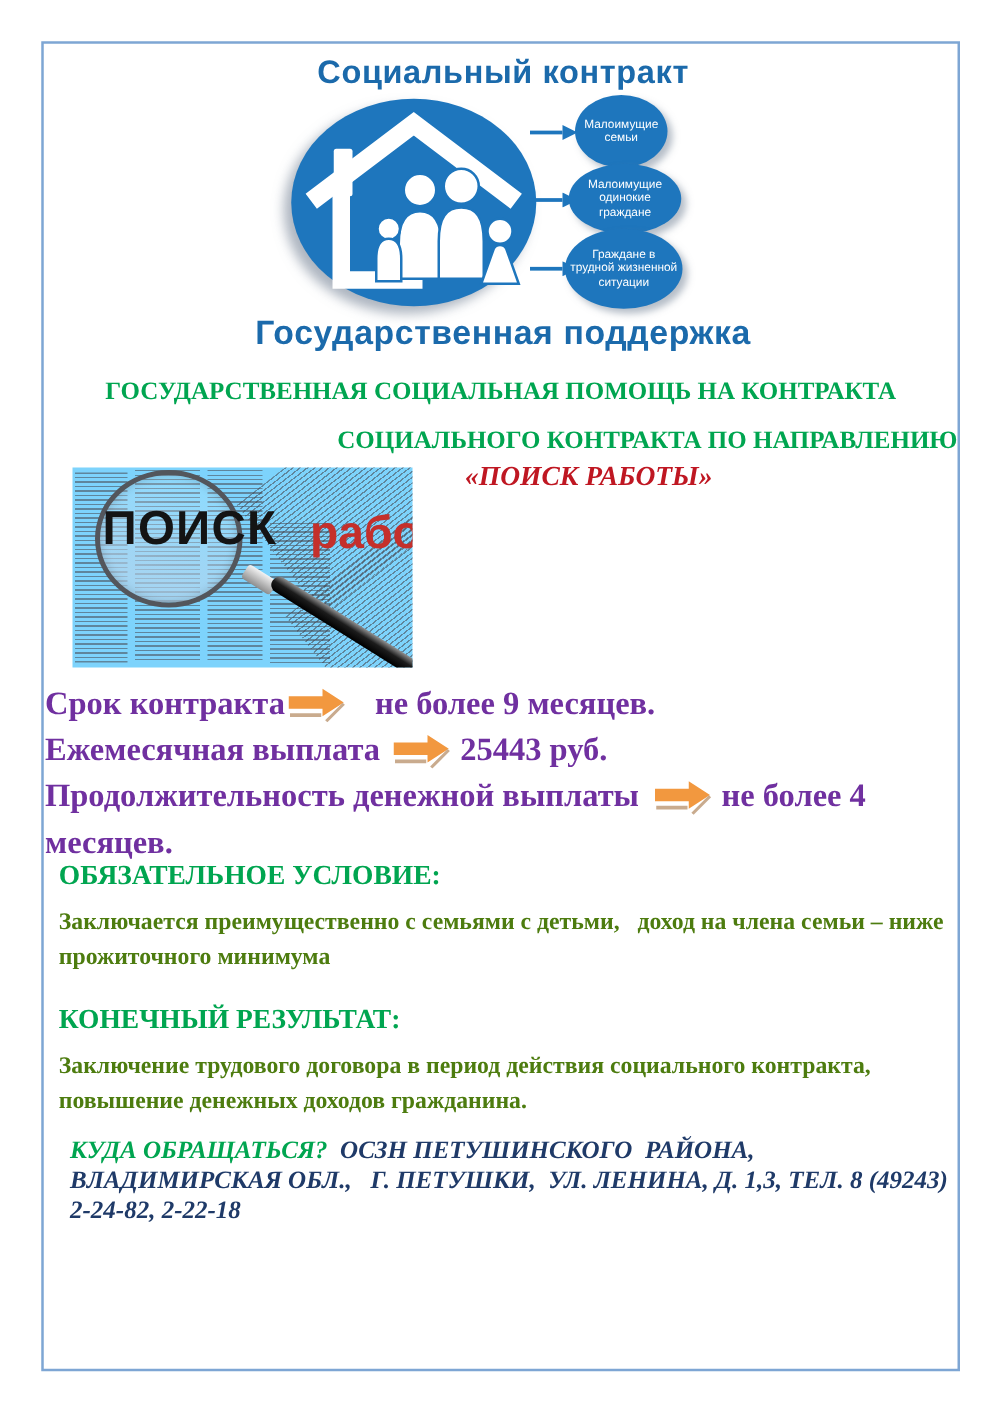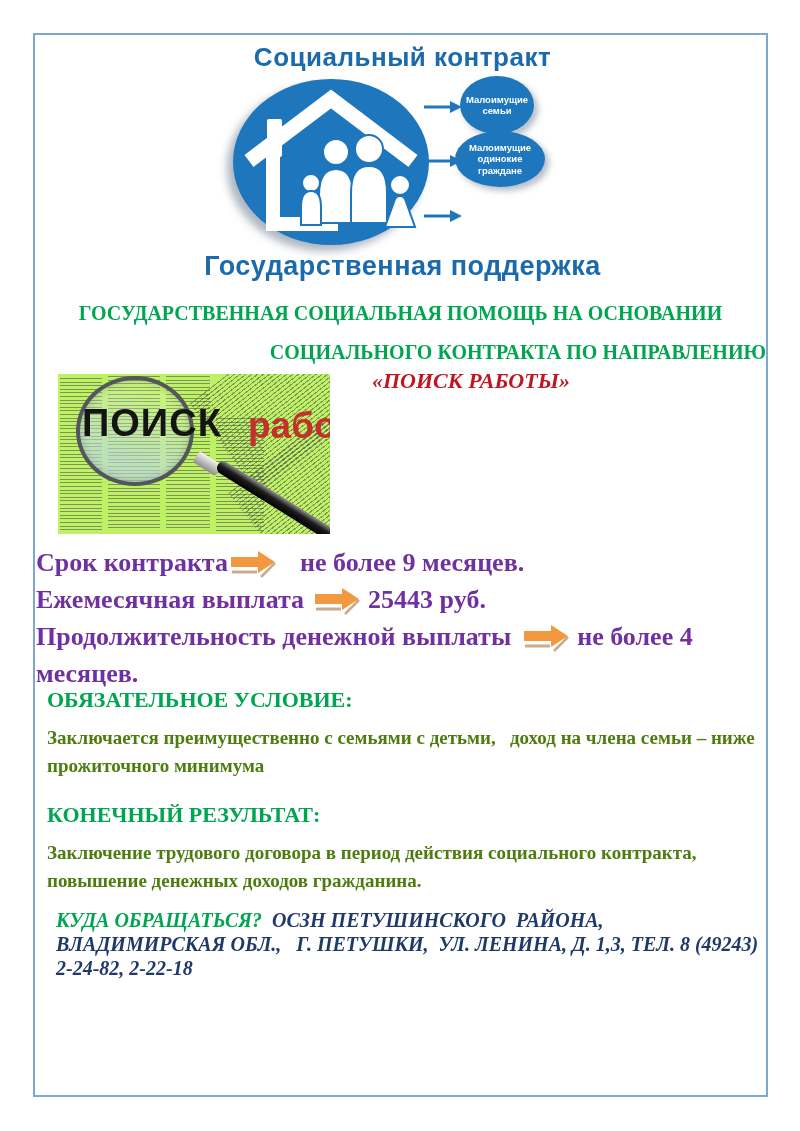--- a/index.html
+++ b/index.html
@@ -13,37 +13,37 @@
             font-family:"Liberation Sans",sans-serif;font-weight:bold;font-size:26px;
             color:#1b6aab;letter-spacing:.5px;}
   .ig-subtitle{position:absolute;left:175px;top:251px;width:455px;text-align:center;
             font-family:"Liberation Sans",sans-serif;font-weight:bold;font-size:27px;
             color:#1b6aab;letter-spacing:.5px;}
   .ig-ellipse{position:absolute;left:233px;top:79px;width:196px;height:166px;border-radius:50%;
             background:#1e76bd;box-shadow:-6px 6px 9px rgba(105,120,140,.55);}
   .ig-circle{position:absolute;border-radius:50%;background:#1e76bd;color:#fff;
             box-shadow:4px 4px 6px rgba(110,125,145,.5);
             display:flex;align-items:center;justify-content:center;text-align:center;
-            font-family:"Liberation Sans",sans-serif;font-weight:bold;font-size:9.5px;
+            font-family:"Liberation Sans",sans-serif;font-weight:normal;font-size:9.5px;
             line-height:1.2;padding:4px;box-sizing:border-box;}
   .igc1{left:460px;top:76px;width:74px;height:58px;}
   .igc2{left:455px;top:131px;width:90px;height:56px;}
   .igc3{left:452px;top:183px;width:94px;height:64px;}
   .ig-arrow{position:absolute;width:38px;height:12px;}
   .iga1{left:424px;top:99px;} .iga2{left:424px;top:153px;} .iga3{left:424px;top:208px;}
 
   
   .gh{position:absolute;left:35px;width:731px;text-align:center;color:#00a550;
       font-weight:bold;font-size:20px;white-space:nowrap;}
   .gh1{top:302px;} .gh2{top:341px;text-align:right;}
   .direction{position:absolute;left:372px;top:368px;color:#bf1722;font-weight:bold;
       font-style:italic;font-size:22px;white-space:nowrap;}
 
   
-  .news{position:absolute;left:58px;top:374px;width:272px;height:160px;background:#bef264;
+  .news{position:absolute;left:58px;top:374px;width:272px;height:160px;background:#7dd3fc;
         overflow:hidden;}
   .stripes{position:absolute;background:repeating-linear-gradient(to bottom,
         rgba(70,70,78,.55) 0 1px, rgba(0,0,0,0) 1px 3.6px);}
   .sv1{left:2px;top:4px;width:42px;height:152px;}
   .sv2{left:50px;top:2px;width:52px;height:154px;}
   .sv3{left:108px;top:2px;width:44px;height:154px;}
   .sv4{left:158px;top:44px;width:48px;height:114px;}
   .sd1{left:150px;top:-28px;width:150px;height:112px;transform:rotate(-38deg);}
   .sd2{left:188px;top:58px;width:160px;height:112px;transform:rotate(-38deg);}
   .lens{position:absolute;left:18px;top:2px;width:118px;height:110px;border-radius:50%;
@@ -120,24 +120,25 @@
   </span>
   <span class="ig-arrow iga3">
     <svg width="38" height="12" viewBox="0 0 38 12">
         <rect x="0" y="4.5" width="26" height="3" fill="#1e76bd"></rect>
         <polygon points="26,0 38,6 26,12" fill="#1e76bd"></polygon>
       </svg>
   </span>
 
   <div class="ig-circle igc1">Малоимущие семьи</div>
   <div class="ig-circle igc2">Малоимущие одинокие граждане</div>
+  <div class="ig-circle igc3">Граждане в трудной жизненной ситуации</div>
 
   <div class="ig-subtitle">Государственная поддержка</div>
 
-  <div class="gh gh1">ГОСУДАРСТВЕННАЯ СОЦИАЛЬНАЯ ПОМОЩЬ НА ОСНОВАНИИ</div>
+  <div class="gh gh1">ГОСУДАРСТВЕННАЯ СОЦИАЛЬНАЯ ПОМОЩЬ НА КОНТРАКТА</div>
   <div class="gh gh2">СОЦИАЛЬНОГО КОНТРАКТА ПО НАПРАВЛЕНИЮ</div>
   <div class="direction">«ПОИСК РАБОТЫ»</div>
 
   <div class="news">
     <div class="stripes sv1"></div>
     <div class="stripes sv2"></div>
     <div class="stripes sv3"></div>
     <div class="stripes sv4"></div>
     <div class="stripes sd1"></div>
     <div class="stripes sd2"></div>

